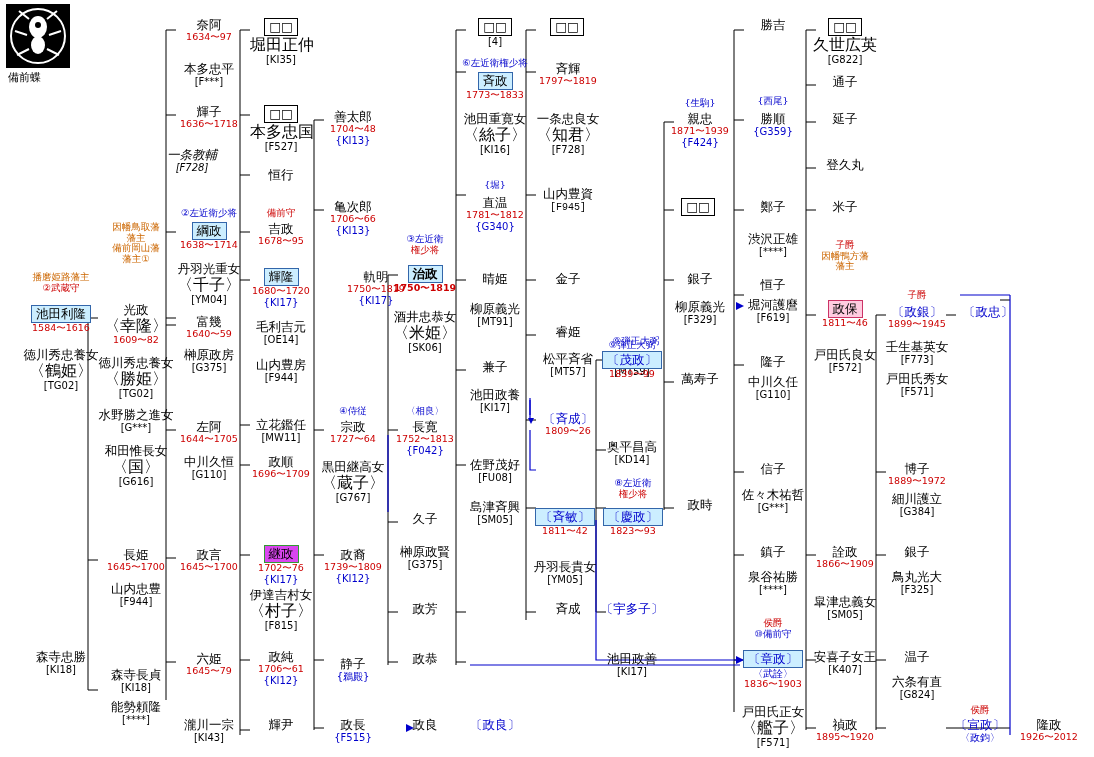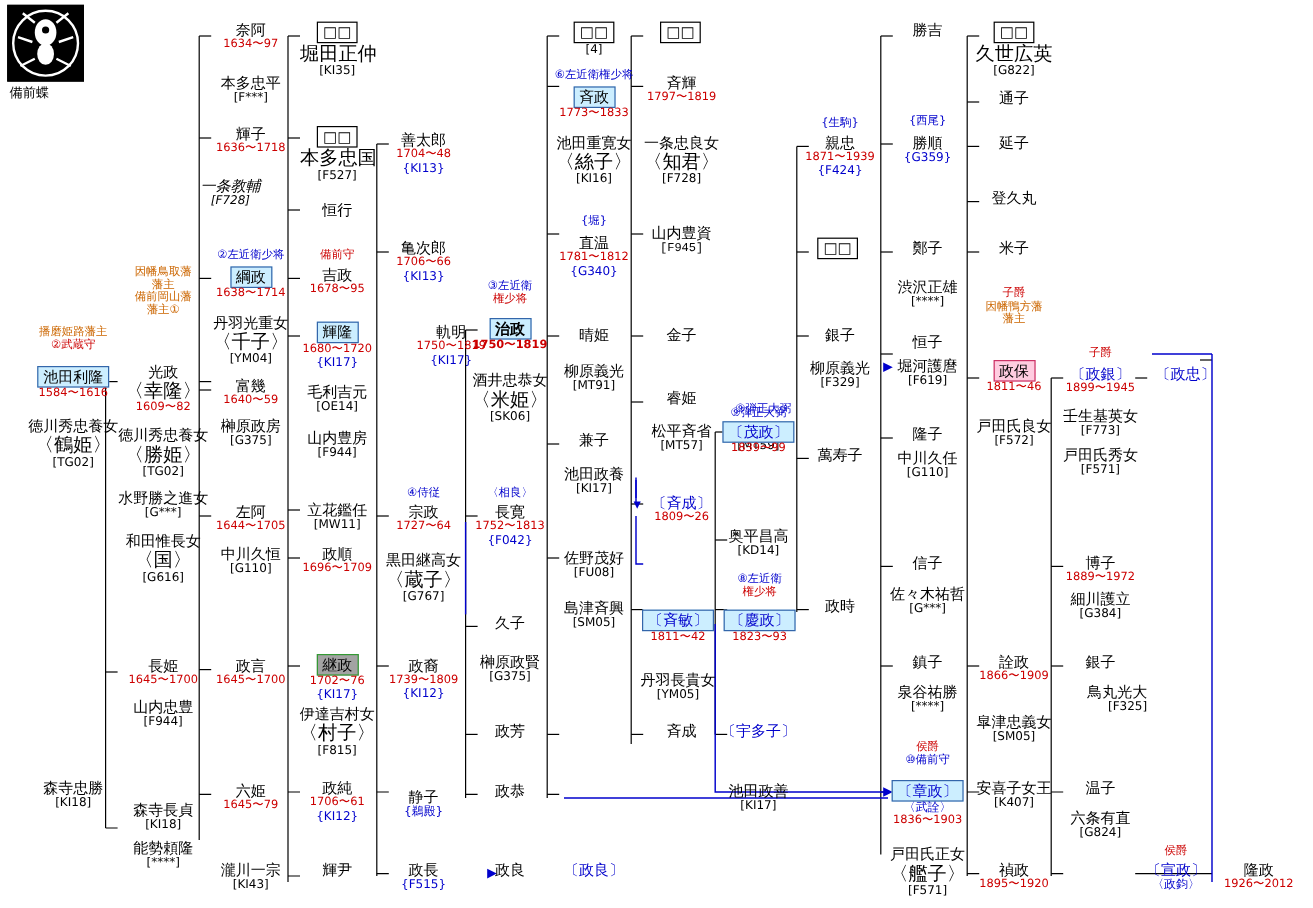--- a/index.html
+++ b/index.html
@@ -18,21 +18,21 @@
   .nm.blue{color:#0000cc;}
   .yr{font-size:9.5px;color:#cc0000;}
   .cd{font-size:10px;color:#000;}
   .cd.blue{color:#0000cc;}
   .sub{font-size:16px;color:#000;}
   .ttl{font-size:9.5px;color:#0000cc;}
   .ttl.red{color:#cc0000;}
   .ttl.org{color:#cc6600;}
   .box{display:inline-block;padding:1px 4px;border:1px solid #000;}
   .bx-blue{background:#cceeff;border:1px solid #3366aa;}
-  .bx-green{background:#a3a3a3;border:1px solid #339933;}
+  .bx-green{background:#d946ef;border:1px solid #339933;}
   .bx-pink{background:#ffcce0;border:1px solid #cc3366;}
   .bx-plain{background:#ffffff;border:1px solid #000;}
   .crest{position:absolute;left:6px;top:4px;width:62px;height:62px;background:#000;border:1px solid #000;}
   .crest svg{display:block;}
   .crestlabel{position:absolute;left:8px;top:70px;font-size:11px;}
   svg.wires{position:absolute;left:0;top:0;width:1094px;height:757px;pointer-events:none;}
 </style>
 </head>
 <body>
 
@@ -709,21 +709,21 @@
     <div class="nm">博子</div>
     <div class="yr">1889〜1972</div>
   </div>
   <div class="node" style="left:878px;top:492px;width:78px;">
     <div class="nm">細川護立</div>
     <div class="cd">[G384]</div>
   </div>
   <div class="node" style="left:878px;top:545px;width:78px;">
     <div class="nm">銀子</div>
   </div>
-  <div class="node" style="left:878px;top:570px;width:78px;text-align:right;">
+  <div class="node" style="left:878px;top:570px;width:78px;">
     <div class="nm">鳥丸光大</div>
     <div class="cd">[F325]</div>
   </div>
   <div class="node" style="left:878px;top:650px;width:78px;">
     <div class="nm">温子</div>
   </div>
   <div class="node" style="left:878px;top:675px;width:78px;">
     <div class="nm">六条有直</div>
     <div class="cd">[G824]</div>
   </div>

